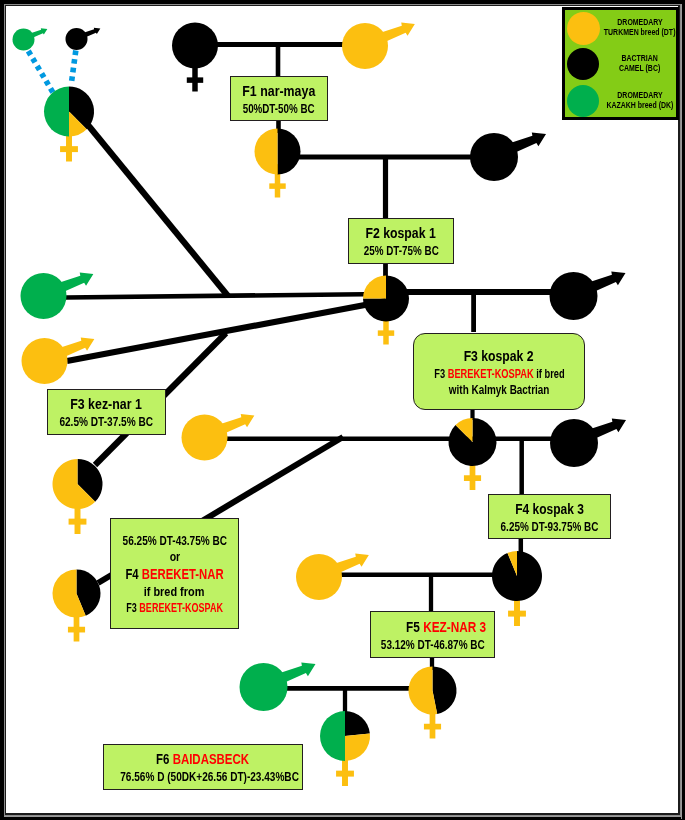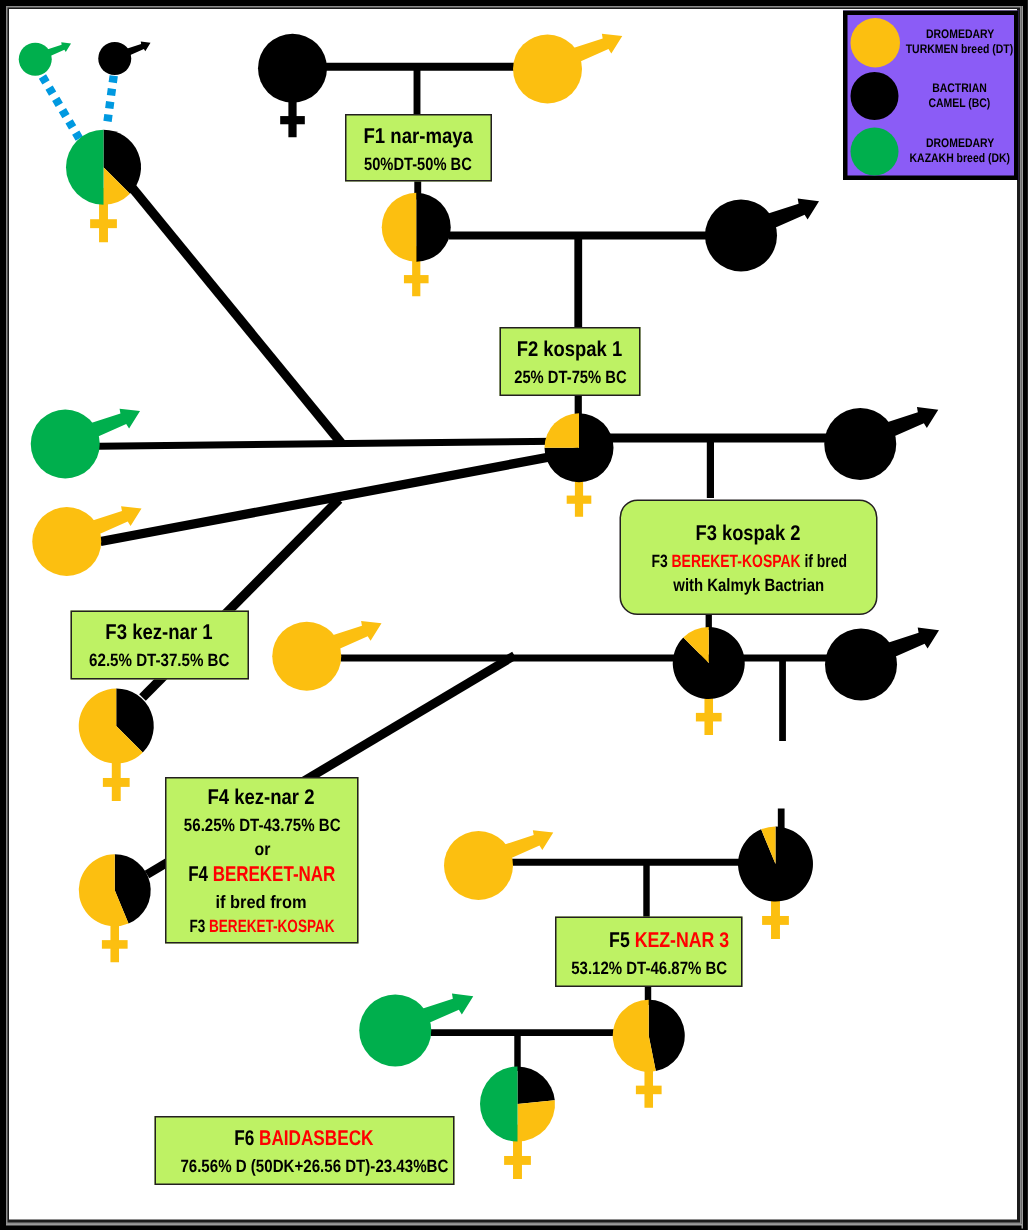--- a/index.html
+++ b/index.html
@@ -19,21 +19,21 @@
   .box{position:absolute;box-sizing:border-box;border:1.5px solid #231f20;
        background:#bef264;text-align:center;z-index:5;padding-top:1.5px;
        display:flex;flex-direction:column;justify-content:center;}
   .box .l{font-weight:bold;color:#000;white-space:nowrap;}
   .box .t{font-size:14.2px;line-height:19px;}
   .box .s{font-size:11.9px;line-height:16px;}
   .red{color:#ff0000;}
 
   
   #legend{position:absolute;left:562px;top:7px;width:117px;height:113px;
-          box-sizing:border-box;border:3px solid #000;background:#8b5cf6;z-index:6;}
+          box-sizing:border-box;border:3px solid #000;background:#84cc16;z-index:6;}
   .lgdot{position:absolute;border-radius:50%;}
   .lgtxt{position:absolute;font-weight:bold;color:#000;text-align:center;
          font-size:8.3px;line-height:10.1px;width:120px;}
   .sx{display:inline-block;transform:scaleX(0.84);transform-origin:center;white-space:nowrap;}
 </style>
 </head>
 <body>
 
 <div id="page">
   <div id="shadow"></div>
@@ -172,45 +172,48 @@
         <path d="M 345 736 L 345.00 761.00 A 25 25 0 0 1 345.00 711.00 Z" fill="#00af4d"></path>
       </g>
     </svg>
 
 
   <div class="box" style="left:230px;top:76px;width:98px;height:45px;">
     <div class="l t"><span class="sx" style="transform:scaleX(0.873)">F1 nar-maya</span></div>
     <div class="l s"><span class="sx" style="transform:scaleX(0.824)">50%DT-50% BC</span></div>
   </div>
 
-  <div class="box" style="left:333px;top:218px;width:94px;height:46px;">
+  <div class="box" style="left:348px;top:218px;width:106px;height:46px;">
     <div class="l t"><span class="sx" style="transform:scaleX(0.865)">F2 kospak 1</span></div>
     <div class="l s"><span class="sx" style="transform:scaleX(0.828)">25% DT-75% BC</span></div>
   </div>
 
   <div class="box" style="left:413px;top:333px;width:172px;height:77px;border-radius:12px;">
     <div class="l t"><span class="sx" style="transform:scaleX(0.861)">F3 kospak 2</span></div>
     <div class="l s"><span class="sx" style="transform:scaleX(0.781)"><span>F3 </span><span class="red">BEREKET-KOSPAK</span><span> if bred</span></span></div>
     <div class="l s"><span class="sx" style="transform:scaleX(0.836)">with Kalmyk Bactrian</span></div>
   </div>
 
-  <div class="box" style="left:47px;top:407px;width:119px;height:46px;">
+  <div class="box" style="left:47px;top:389px;width:119px;height:46px;">
     <div class="l t"><span class="sx" style="transform:scaleX(0.872)">F3 kez-nar 1</span></div>
     <div class="l s"><span class="sx" style="transform:scaleX(0.848)">62.5% DT-37.5% BC</span></div>
   </div>
 
   <div class="box" style="left:110px;top:518px;width:129px;height:111px;">
-    <div class="l t"><span class="sx" style="transform:scaleX(0.869)">F4 kez-nar 2</span></div>
     <div class="l s"><span class="sx" style="transform:scaleX(0.845)">56.25% DT-43.75% BC</span></div>
     <div class="l s"><span class="sx" style="transform:scaleX(0.890)">or</span></div>
     <div class="l t"><span class="sx" style="transform:scaleX(0.798)"><span>F4 </span><span class="red">BEREKET-NAR</span></span></div>
     <div class="l s"><span class="sx" style="transform:scaleX(0.919)">if bred  from</span></div>
     <div class="l s"><span class="sx" style="transform:scaleX(0.760)"><span>F3 </span><span class="red">BEREKET-KOSPAK</span></span></div>
   </div>
 
+  <div class="box" style="left:488px;top:494px;width:123px;height:45px;">
+    <div class="l t"><span class="sx" style="transform:scaleX(0.846)">F4 kospak 3</span></div>
+    <div class="l s"><span class="sx" style="transform:scaleX(0.836)">6.25% DT-93.75% BC</span></div>
+  </div>
 
   <div class="box" style="left:370px;top:611px;width:125px;height:47px;text-align:right;">
     <div class="l t"><span class="sx" style="transform:scaleX(0.832)"><span>F5 </span><span class="red">KEZ-NAR 3</span></span></div>
     <div class="l s"><span class="sx" style="transform:scaleX(0.841)">53.12% DT-46.87% BC</span></div>
   </div>
 
   <div class="box" style="left:103px;top:744px;width:200px;height:46px;text-align:center;">
     <div class="l t"><span class="sx" style="transform:scaleX(0.807)"><span>F6 </span><span class="red">BAIDASBECK</span></span></div>
     <div class="l s"><span class="sx" style="transform:scaleX(0.846)">76.56% D (50DK+26.56 DT)-23.43%BC</span></div>
   </div>

